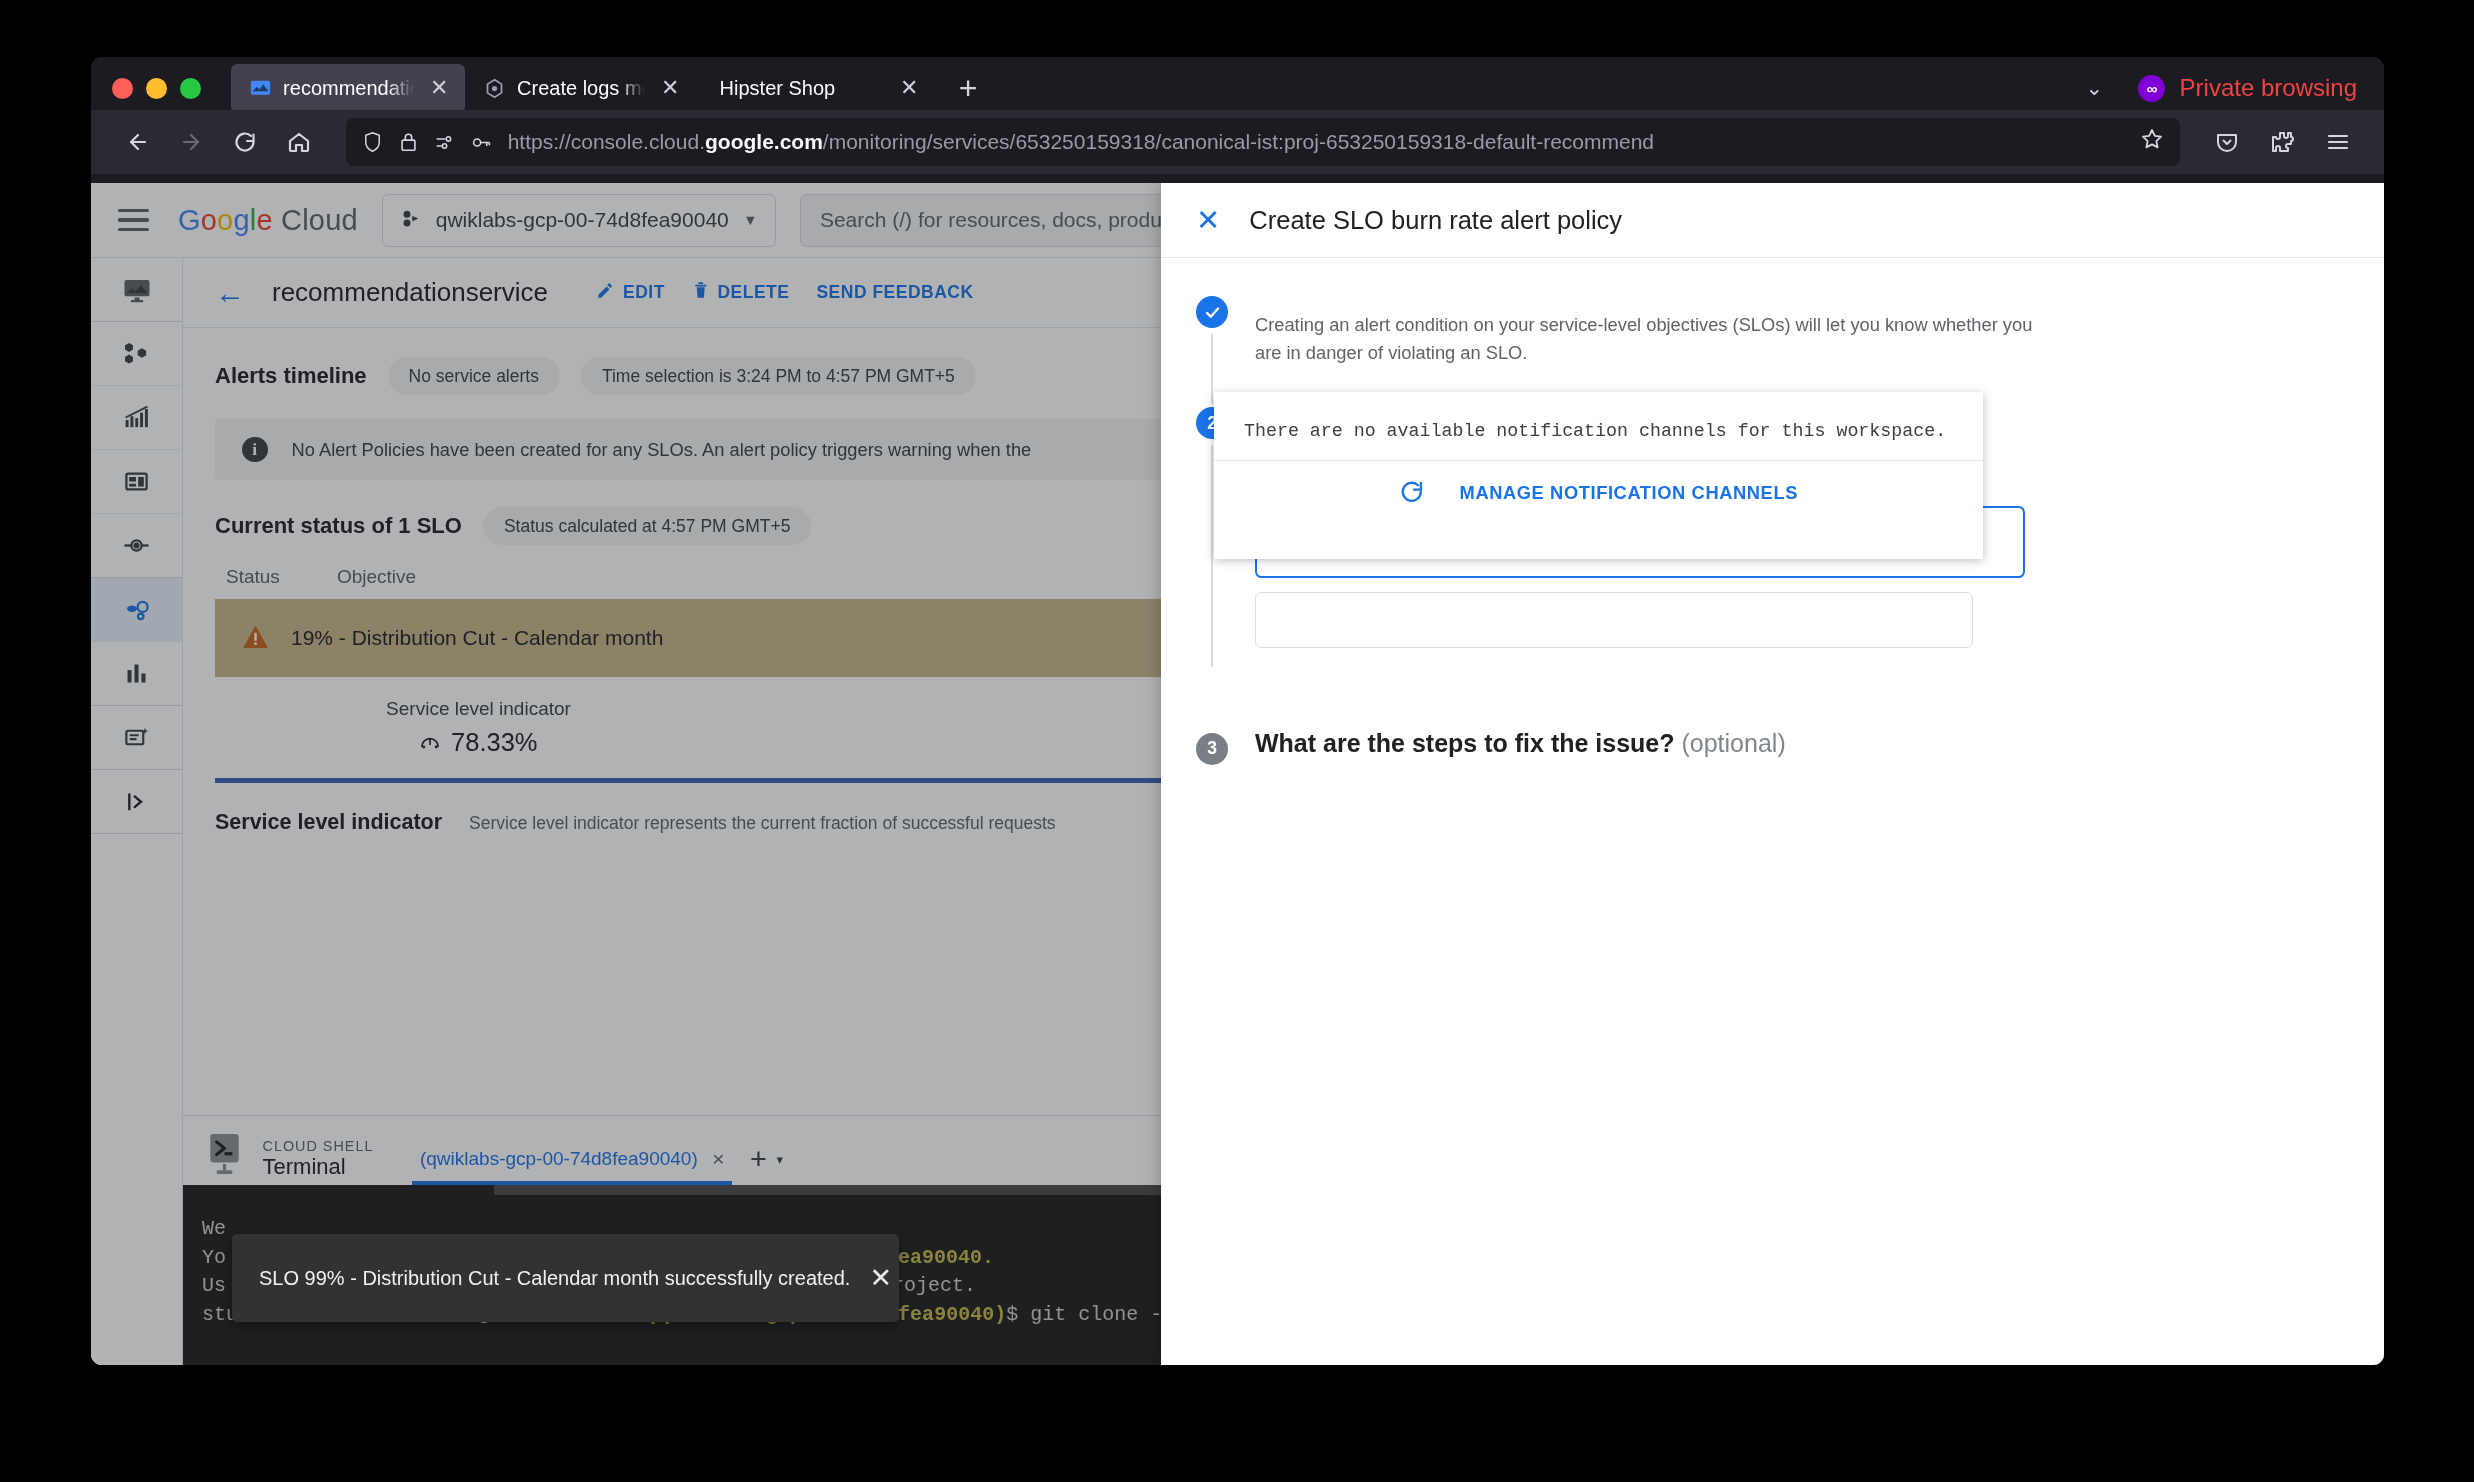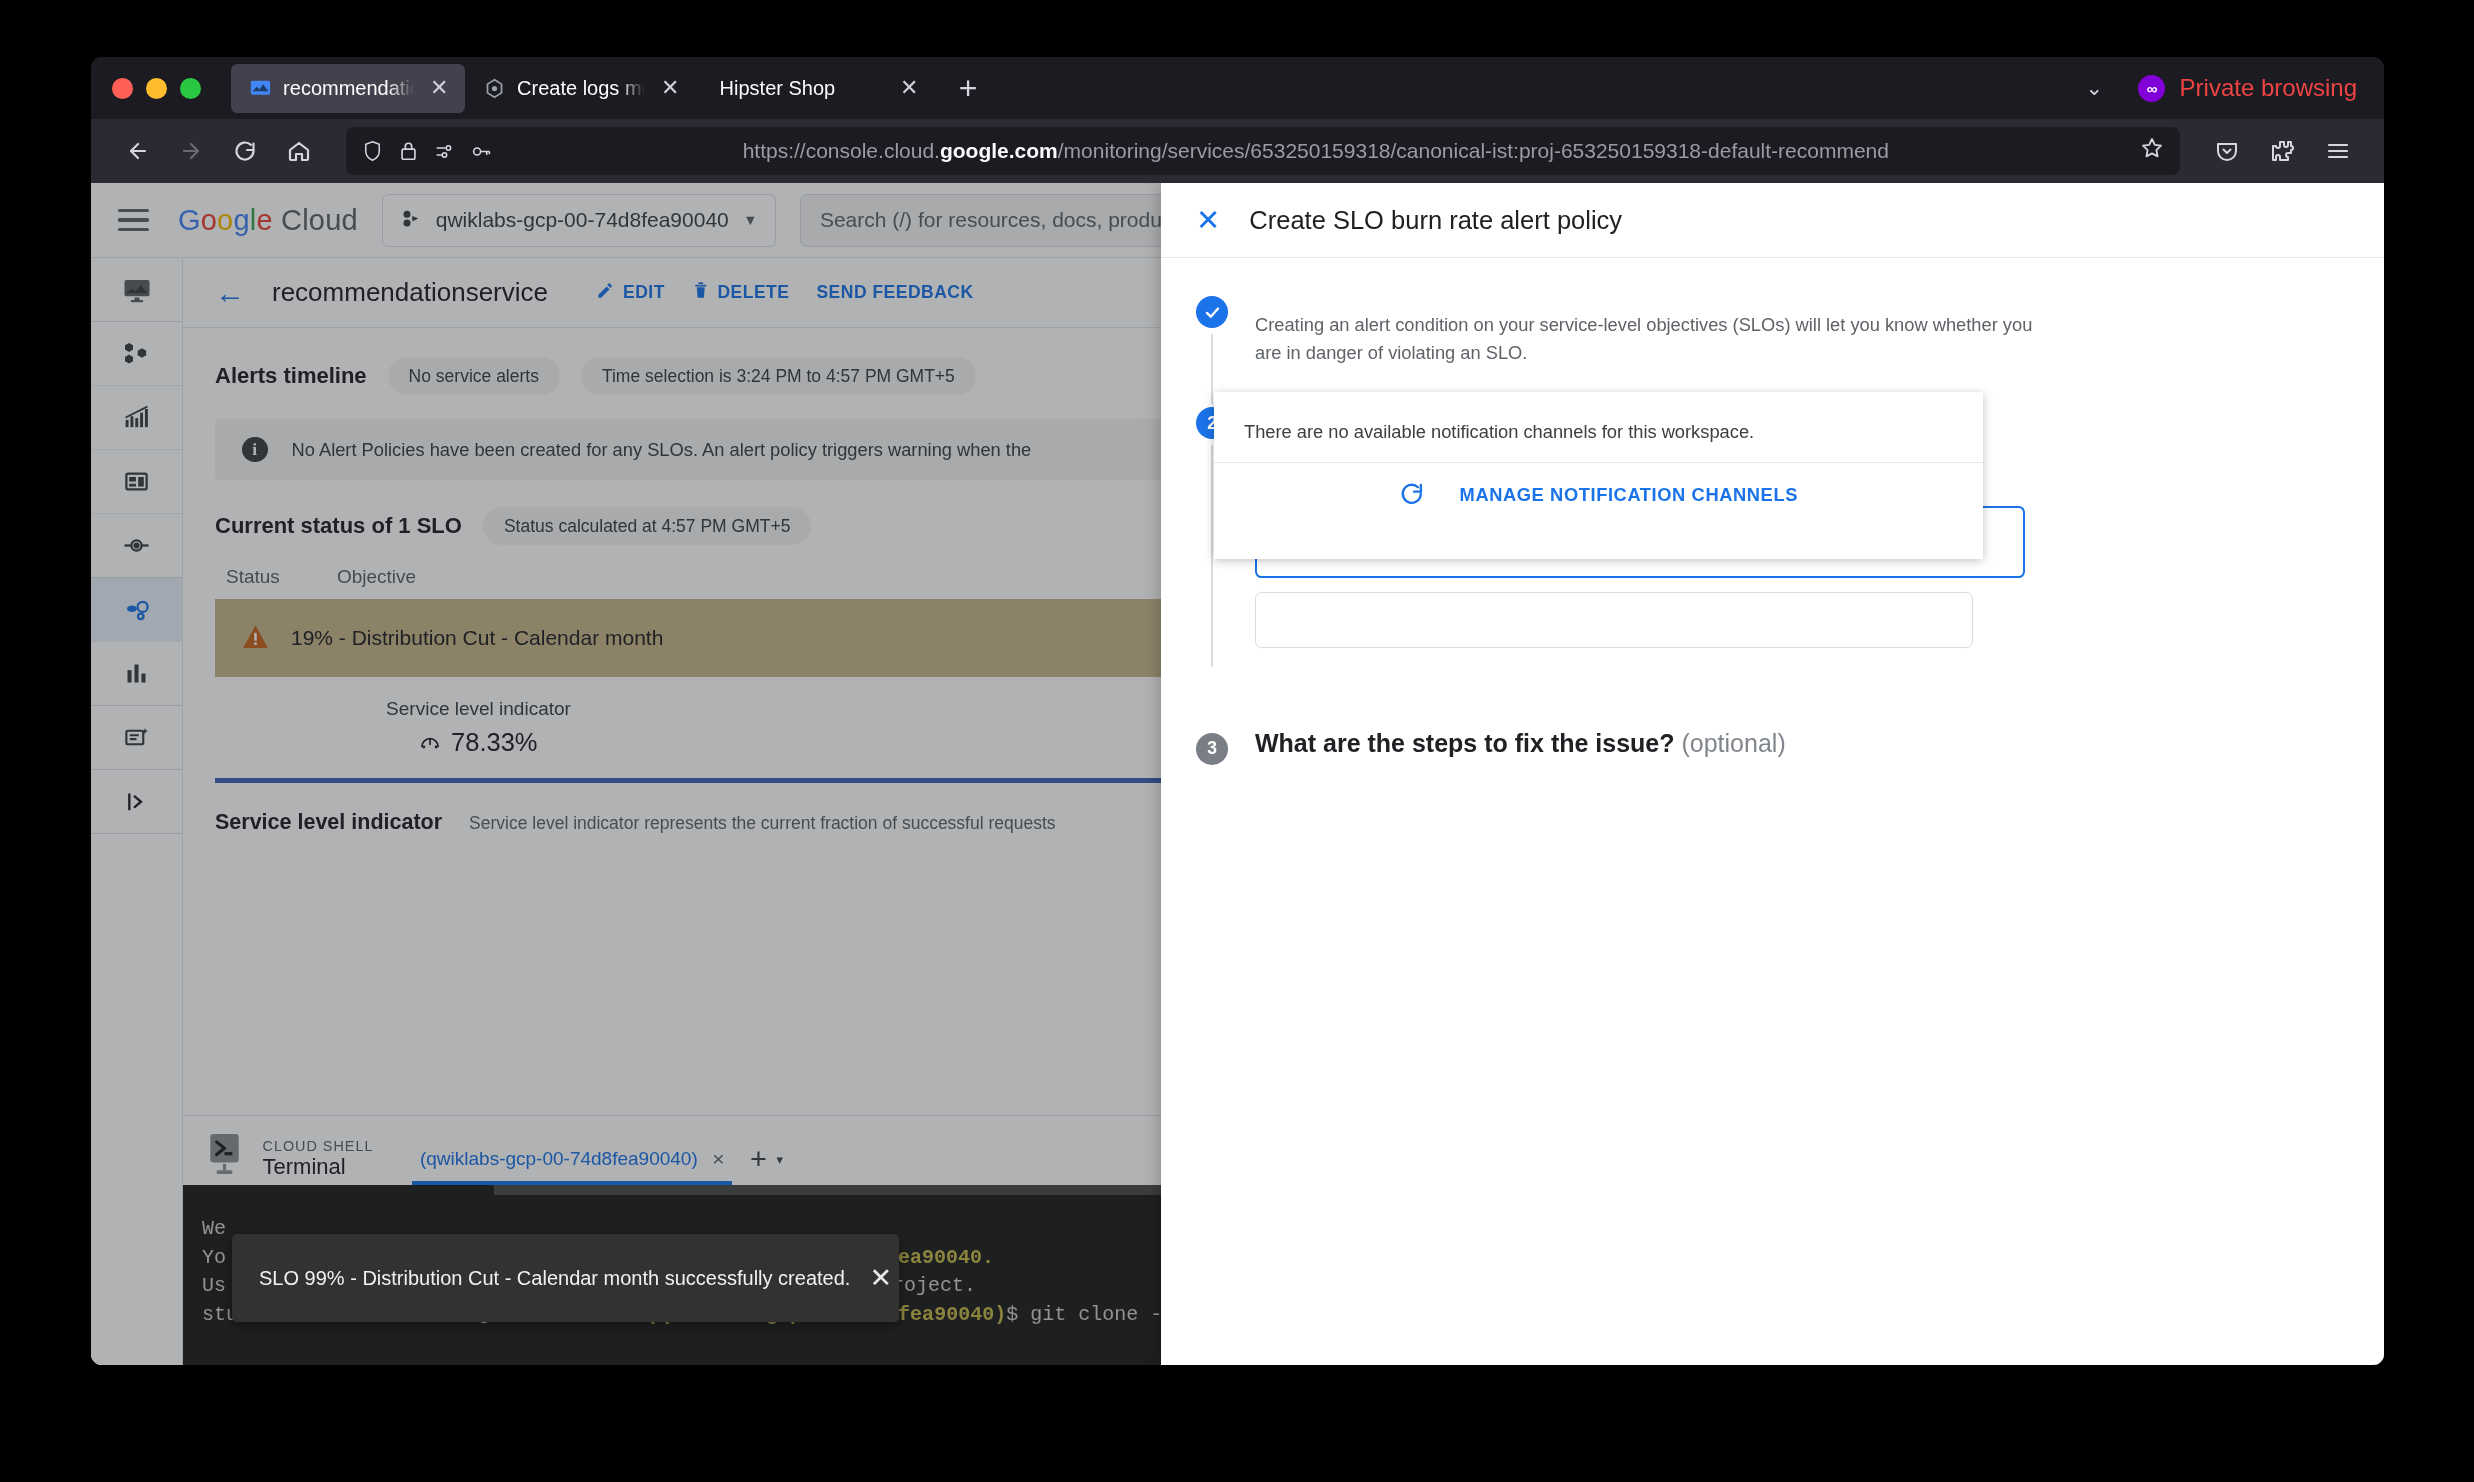--- a/index.html
+++ b/index.html
@@ -69,26 +69,25 @@
   #private-dot {
     width: 27px; height: 27px; border-radius: 50%;
     background: #8000d7; display: flex; align-items: center;
     justify-content: center; color: #fff; font-size: 15px;
     letter-spacing: -0.8px; font-weight: bold;
   }
   #private-label { color: #ef4444; font-size: 24px; }
 
   
   #nav-bar {
-    position: absolute; left: 0; top: 62px;
+    position: absolute; left: 0; top: 53px;
     width: 100%; height: 64px;
     background: #2b2a33;
     display: flex; align-items: center; padding: 0 22px;
     gap: 4.8px;
-    text-align: center;
   }
   .nav-btn {
     width: 49px; height: 49px; border-radius: 6.4px;
     display: flex; align-items: center; justify-content: center;
     color: #d6d6de;
   }
   .nav-btn.disabled { color: #6a6a75; }
   #url-field {
     flex: 1 1 auto; height: 48px; margin: 0 17.5px;
     background: #1c1b22; border-radius: 8px;
@@ -319,21 +318,21 @@
   }
 
   
   #nc-dropdown {
     position: absolute; left: 53px; top: 134px;
     width: 769px; height: 167px; background: #ffffff;
     box-shadow: 0 1.6px 9.6px rgba(0,0,0,.26);
     z-index: 5;
   }
   #nc-empty {
-    padding: 29px 0 0 30px; font-size: 18.3px; color: #3c4043;
+    padding: 29px 0 0 30px; font-size: 18.3px; color: #3c4043; font-family: Liberation Mono, monospace;
   }
   #nc-divider { margin-top: 19px; height: 0.8px; background: #e4e6ea; }
   #nc-manage {
     height: 65px; display: flex; align-items: center; justify-content: center;
     gap: 35px;
   }
   #nc-manage .lbl {
     color: #1a73e8; font-size: 18.3px; font-weight: bold; letter-spacing: 0.6px;
   }
   #nc-refresh { color: #1a73e8; }

